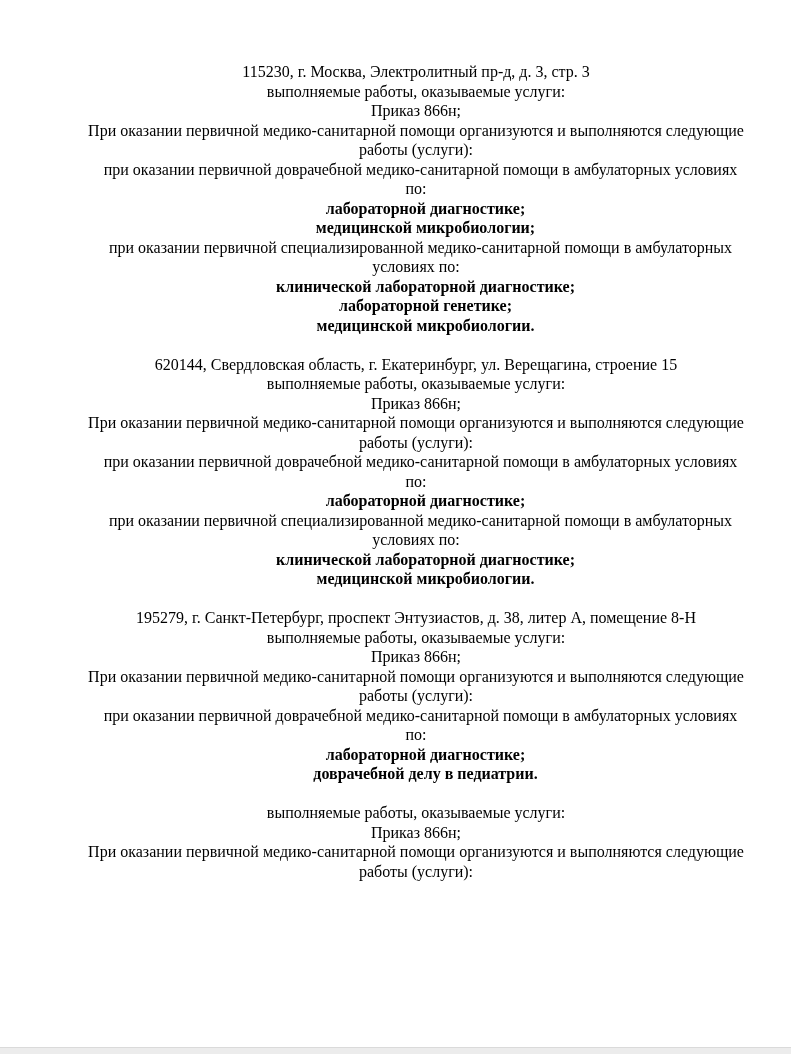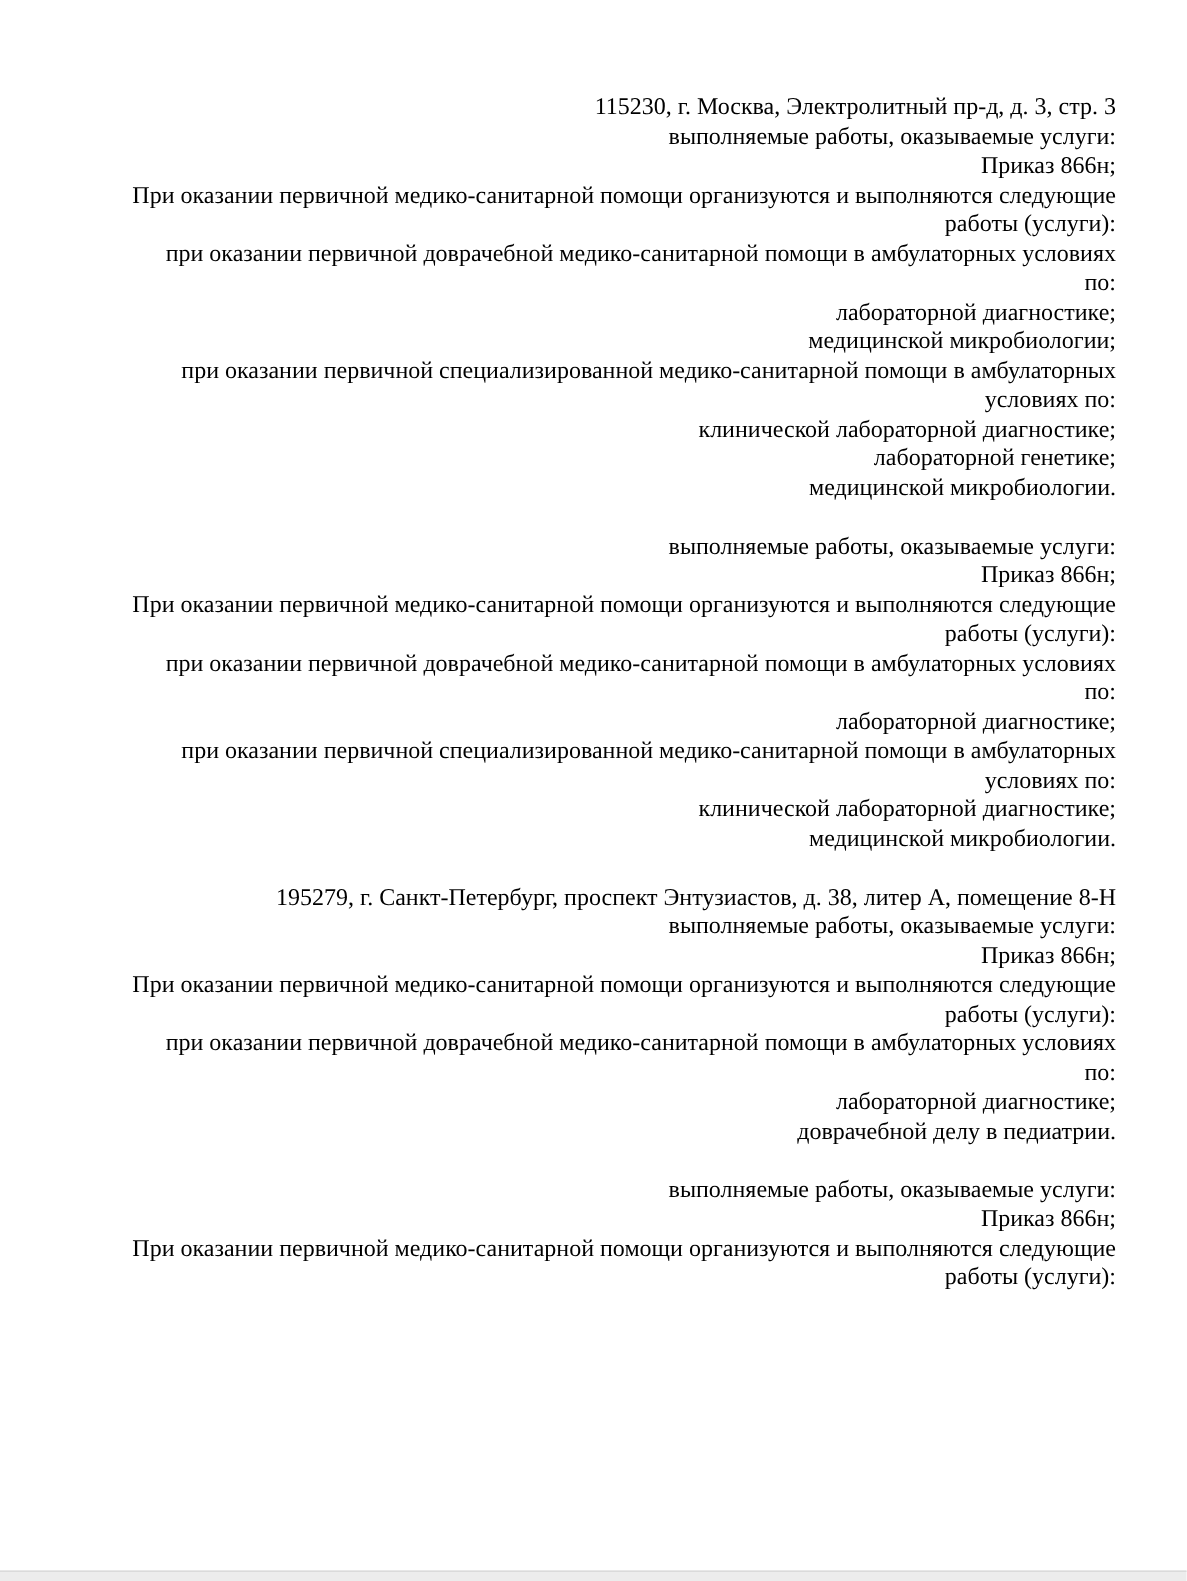--- a/index.html
+++ b/index.html
@@ -15,31 +15,31 @@
     position: relative;
     overflow: hidden;
   }
   .doc {
     position: absolute;
     top: 62px;
     left: 88px;
     width: 656px;
     font-size: 16px;
     line-height: 19.5px;
-    text-align: right;
+    text-align: center;
   }
   .block {
     margin: 0 0 19.5px 0;
   }
   .line {
     text-indent: 0;
     white-space: normal;
   }
   .line.indent-1 { text-indent: 9px; }
-  .line.indent-2 { text-indent: 19px; }
+  .line.indent-2 { text-indent: 19px; font-weight: bold; }
   .bottom-bar {
     position: absolute;
     left: 0;
     bottom: 0;
     width: 791px;
     height: 7px;
     box-sizing: border-box;
     background: #ececec;
     border-top: 1px solid #dadada;
   }
@@ -55,20 +55,21 @@
       <div class="line indent-0">При оказании первичной медико-санитарной помощи организуются и выполняются следующие работы (услуги):</div>
       <div class="line indent-1">при оказании первичной доврачебной медико-санитарной помощи в амбулаторных условиях по:</div>
       <div class="line indent-2">лабораторной диагностике;</div>
       <div class="line indent-2">медицинской микробиологии;</div>
       <div class="line indent-1">при оказании первичной специализированной медико-санитарной помощи в амбулаторных условиях по:</div>
       <div class="line indent-2">клинической лабораторной диагностике;</div>
       <div class="line indent-2">лабораторной генетике;</div>
       <div class="line indent-2">медицинской микробиологии.</div>
     </div>
     <div class="block">
+      <div class="line indent-0">620144, Свердловская область, г. Екатеринбург, ул. Верещагина, строение 15</div>
       <div class="line indent-0">выполняемые работы, оказываемые услуги:</div>
       <div class="line indent-0">Приказ 866н;</div>
       <div class="line indent-0">При оказании первичной медико-санитарной помощи организуются и выполняются следующие работы (услуги):</div>
       <div class="line indent-1">при оказании первичной доврачебной медико-санитарной помощи в амбулаторных условиях по:</div>
       <div class="line indent-2">лабораторной диагностике;</div>
       <div class="line indent-1">при оказании первичной специализированной медико-санитарной помощи в амбулаторных условиях по:</div>
       <div class="line indent-2">клинической лабораторной диагностике;</div>
       <div class="line indent-2">медицинской микробиологии.</div>
     </div>
     <div class="block">

